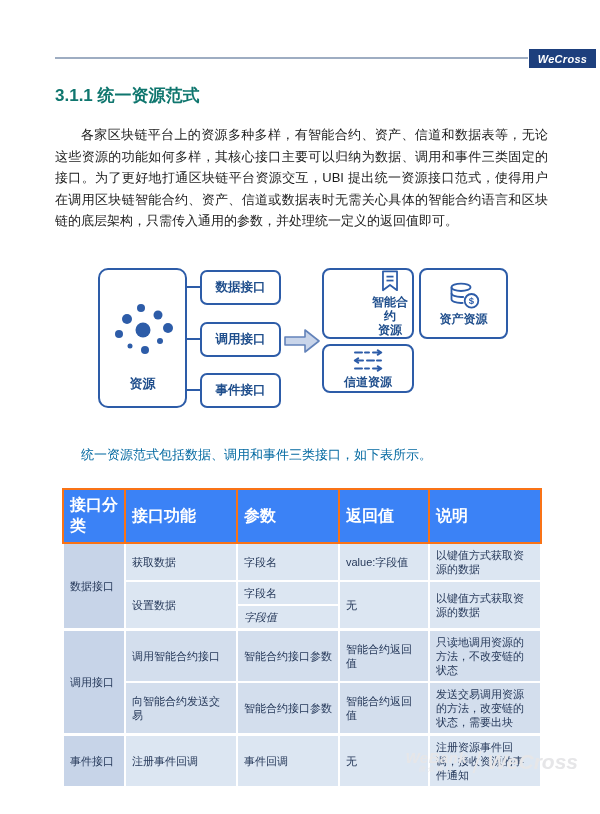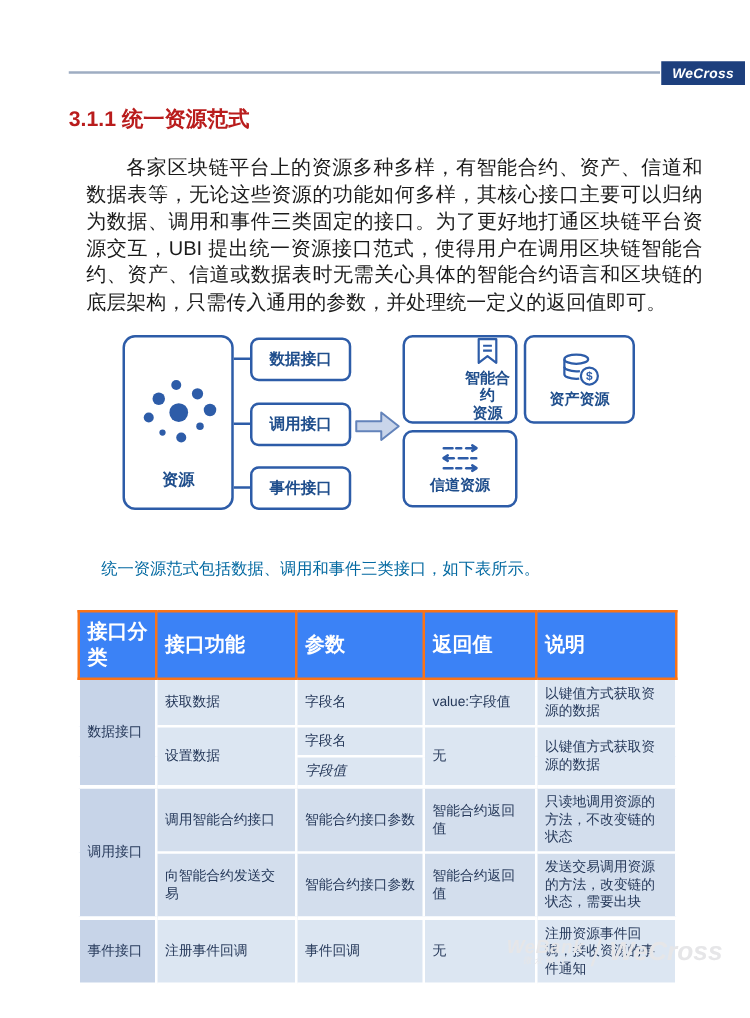--- a/index.html
+++ b/index.html
@@ -11,24 +11,24 @@
 
   
   .top-rule { position:absolute; left:55px; top:57px; width:473px; height:2px; background:#9eadc2; }
   .brand-badge {
     position:absolute; left:529px; top:49px; width:67px; height:19px; background:#1d3f7d;
     display:flex; align-items:center; justify-content:center;
     color:#ffffff; font-size:11px; font-weight:700; font-style:italic; letter-spacing:.3px;
   }
 
   
-  .heading { position:absolute; left:55px; top:84px; font-size:17px; font-weight:700; color:#b91c1c; }
+  .heading { position:absolute; left:55px; top:84px; font-size:17px; font-weight:700; color:#0f766e; }
   .para {
-    position:absolute; left:69px; top:124px; width:493px;
-    font-size:16px; line-height:21.6px; color:#1b1b1b; text-align:justify; text-indent:2em;
+    position:absolute; left:55px; top:124px; width:493px;
+    font-size:13px; line-height:21.6px; color:#1b1b1b; text-align:justify; text-indent:2em;
   }
   .table-intro {
     position:absolute; left:55px; top:446px; width:493px;
     font-size:13px; color:#0369a1; text-indent:2em;
   }
 
   
   .resource-box {
     position:absolute; left:98px; top:268px; width:89px; height:140px;
     border:2px solid #2d5ca8; border-radius:10px; background:#fff;
@@ -47,21 +47,21 @@
     font-weight:700; font-size:12.5px; color:#1f4e8c;
   }
   .if1 { top:270px; } .if2 { top:322px; } .if3 { top:373px; }
   .big-arrow { position:absolute; left:283px; top:326px; }
   .res-card {
     position:absolute; border:2px solid #2d5ca8; border-radius:8px; background:#fff;
     display:flex; flex-direction:column; align-items:center; justify-content:center; gap:3px;
   }
   .card1 { left:322px; top:268px; width:92px; height:71px;padding-left:44px; }
   .card2 { left:419px; top:268px; width:89px; height:71px; }
-  .card3 { left:322px; top:344px; width:92px; height:62px; }
+  .card3 { left:322px; top:344px; width:92px; height:49px; }
   .card4 { left:419px; top:344px; width:89px; height:65px; }
   .res-card .lbl { font-weight:700; font-size:12px; line-height:14px; color:#1f4e8c; text-align:center; }
 
   
   .data-table {
     position:absolute; left:62px; top:488px; width:478px;
     border-collapse:collapse; table-layout:fixed;
   }
   .data-table th {
     background:#3b82f6; color:#ffffff; font-size:16px; font-weight:700; text-align:left;

